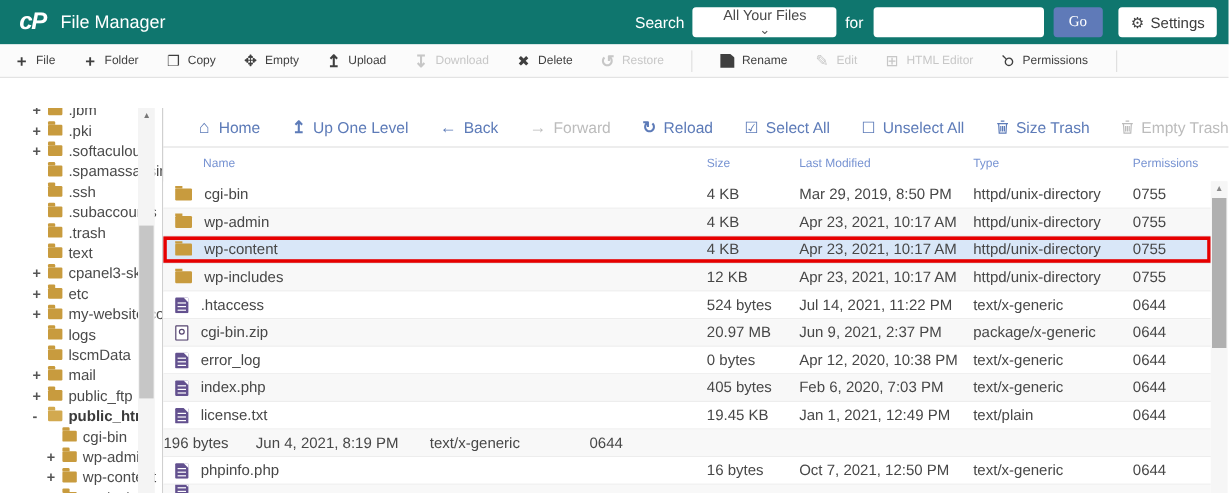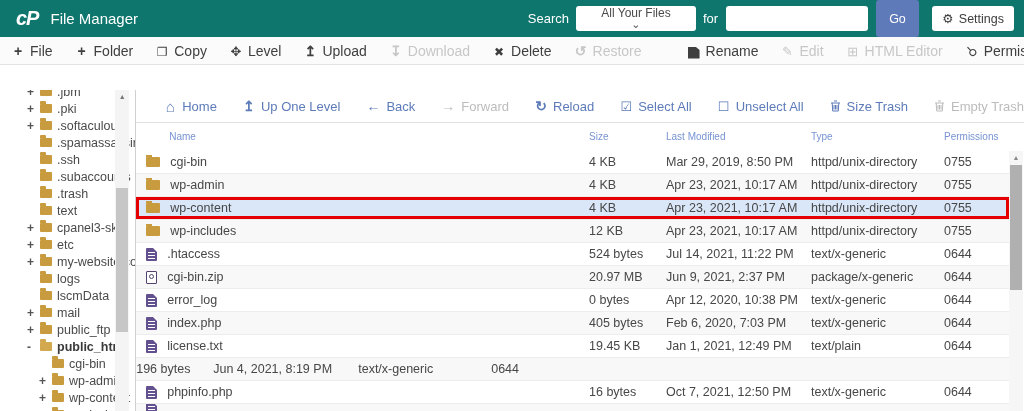--- a/index.html
+++ b/index.html
@@ -8,27 +8,27 @@
 
   
   .header { display:flex; align-items:center; height:37px; background:#0f766e; color:#fff; padding:0 10px; }
   .logo { font-style:italic; font-weight:700; font-size:20px; letter-spacing:-1px; margin-left:6px; }
   .app-title { font-size:15px; margin-left:12px; font-weight:400; }
   .hspacer { flex:1; }
   .search-label, .for-label { font-size:13px; }
   .scope-select { width:120px; height:25px; background:#fff; border-radius:3px; margin:0 7px; display:flex; align-items:center; justify-content:space-between; padding:0 7px; color:#4a4a4a; font-size:12px; cursor:pointer;flex-direction:column; }
   .scope-caret { font-size:11px; color:#555; margin-top:-4px; }
   .search-input { width:142px; height:25px; border:0; border-radius:3px; margin:0 8px; padding:0 6px; font-size:12.5px; }
-  .go-btn { height:37px; padding:12px 13px; background:#5f7ab8; color:#fff; border-radius:3px; font-size:12.5px; display:flex; align-items:center; cursor:pointer; }
+  .go-btn { height:25px; padding:12px 13px; background:#5f7ab8; color:#fff; border-radius:3px; font-size:12.5px; display:flex; align-items:center; cursor:pointer;font-family:Liberation Serif, serif; }
   .settings-btn { height:25px; padding:0 10px; background:#fff; color:#3c3c3c; border-radius:3px; margin-left:13px; font-size:12.5px; display:flex; align-items:center; gap:5px; cursor:pointer; }
 
   
   .tbar1 { height:28px; background:#fbfbfb; border-bottom:1px solid #e3e3e3; display:flex; align-items:center; padding-left:12px; }
   .tbar2 { height:25px; background:#fbfbfb; border-bottom:1px solid #d8d8d8; display:flex; align-items:center; padding-left:12px; }
-  .tb-item { display:flex; align-items:flex-end; gap:6px; font-size:14px; color:#3f3f3f; margin-right:23px; cursor:pointer; white-space:nowrap; }
+  .tb-item { display:flex; align-items:center; gap:6px; font-size:10px; color:#3f3f3f; margin-right:23px; cursor:pointer; white-space:nowrap; }
   .tb-item.disabled { color:#c7c7c7; cursor:default; }
   .tb-sep { width:1px; height:18px; background:#e0e0e0; margin-right:23px; }
   .tbi { display:inline-flex; align-items:center; justify-content:center; min-width:12px; }
 
   
   .g-plus::before { content:"+"; font-weight:700; font-size:14px; }
   .g-copy::before { content:"❐"; font-size:12px; }
   .g-move::before { content:"✥"; font-size:13px; }
   .g-upload::before { content:"↥"; font-size:14px; font-weight:700; }
   .g-download::before { content:"↧"; font-size:14px; font-weight:700; }
@@ -134,21 +134,21 @@
     <div class="tb-item">
         <span class="tbi g-plus"></span>
         <span>Folder</span>
       </div>
     <div class="tb-item">
         <span class="tbi g-copy"></span>
         <span>Copy</span>
       </div>
     <div class="tb-item">
         <span class="tbi g-move"></span>
-        <span>Level</span>
+        <span>Empty</span>
       </div>
     <div class="tb-item">
         <span class="tbi g-upload"></span>
         <span>Upload</span>
       </div>
     <div class="tb-item disabled">
         <span class="tbi g-download"></span>
         <span>Download</span>
       </div>
     <div class="tb-item">

